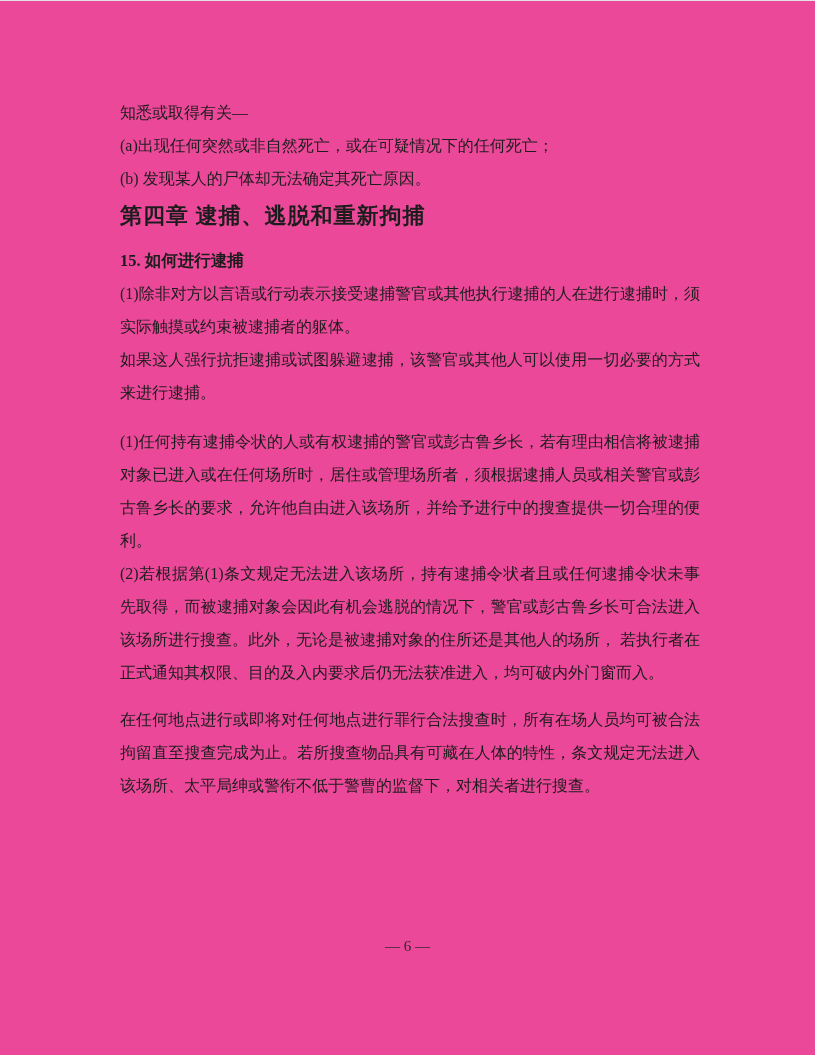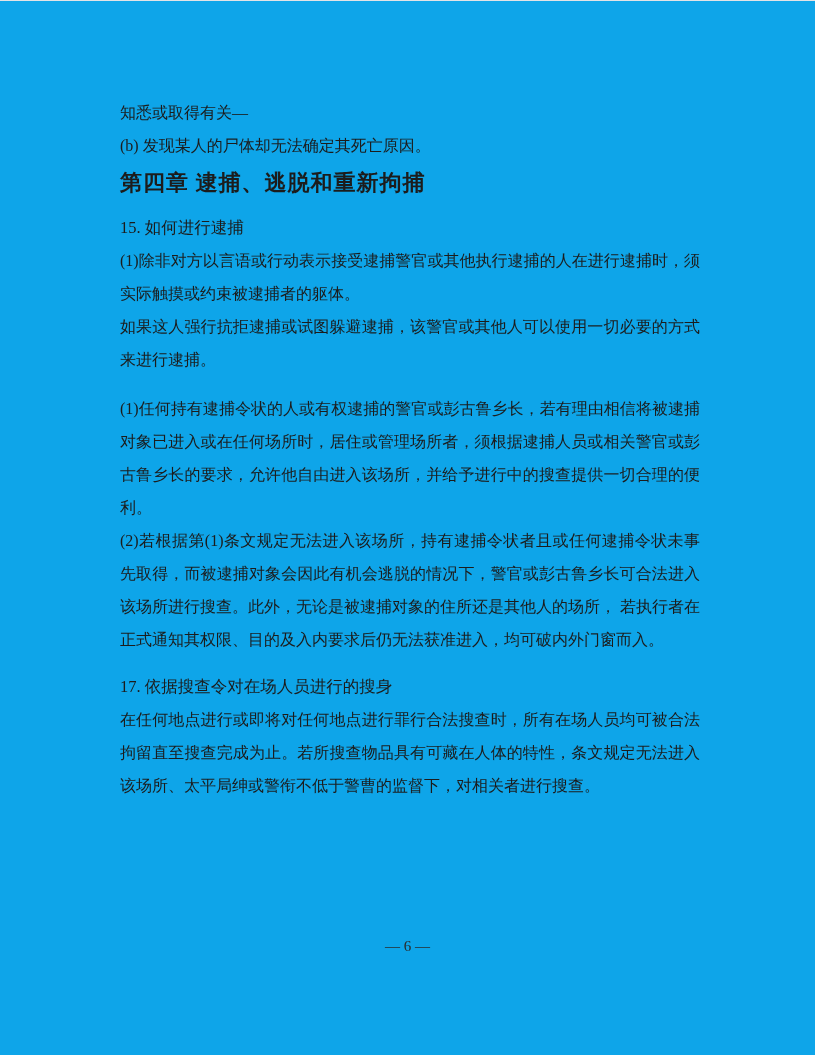--- a/index.html
+++ b/index.html
@@ -4,21 +4,21 @@
 <style>
   html, body {
     margin: 0;
     padding: 0;
     background: #ffffff;
   }
   .page {
     position: relative;
     width: 815px;
     height: 1055px;
-    background: #0ea5e9;
+    background: #ec4899;
     box-sizing: border-box;
     padding: 95px 115px 12px 120px;
     font-family: "Liberation Serif", "DejaVu Serif", serif;
     color: #1c1c1c;
     border-top: 1px solid #e3e3e6;
     overflow: hidden;
   }
   .body-text p {
     margin: 0;
     font-size: 16px;
@@ -39,21 +39,21 @@
   }
   section.law-section-16 {
     margin-top: 16px;
   }
   section.law-section-17 {
     margin-top: 14px;
   }
   h2.section-heading {
     font-size: 16.5px;
     line-height: 33px;
-    font-weight: normal;
+    font-weight: bold;
     margin: 0;
     text-align: left;
   }
   .footer {
     position: absolute;
     top: 930px;
     left: 0;
     right: 0;
     text-align: center;
     font-size: 15px;
@@ -61,36 +61,36 @@
     color: #2a2a2a;
   }
 </style>
 </head>
 <body>
 
 <main class="page">
 
   <section class="body-text">
     <p>知悉或取得有关—</p>
+    <p>(a)出现任何突然或非自然死亡，或在可疑情况下的任何死亡；</p>
     <p>(b) 发现某人的尸体却无法确定其死亡原因。</p>
   </section>
 
   <h1 class="chapter">第四章 逮捕、逃脱和重新拘捕</h1>
 
   <section class="law-section body-text">
     <h2 class="section-heading">15. 如何进行逮捕</h2>
     <p>(1)除非对方以言语或行动表示接受逮捕警官或其他执行逮捕的人在进行逮捕时，须实际触摸或约束被逮捕者的躯体。</p>
     <p>如果这人强行抗拒逮捕或试图躲避逮捕，该警官或其他人可以使用一切必要的方式来进行逮捕。</p>
   </section>
 
   <section class="law-section law-section-16 body-text">
     <p>(1)任何持有逮捕令状的人或有权逮捕的警官或彭古鲁乡长，若有理由相信将被逮捕对象已进入或在任何场所时，居住或管理场所者，须根据逮捕人员或相关警官或彭古鲁乡长的要求，允许他自由进入该场所，并给予进行中的搜查提供一切合理的便利。</p>
     <p>(2)若根据第(1)条文规定无法进入该场所，持有逮捕令状者且或任何逮捕令状未事先取得，而被逮捕对象会因此有机会逃脱的情况下，警官或彭古鲁乡长可合法进入该场所进行搜查。此外，无论是被逮捕对象的住所还是其他人的场所， 若执行者在正式通知其权限、目的及入内要求后仍无法获准进入，均可破内外门窗而入。</p>
   </section>
 
   <section class="law-section law-section-17 body-text">
-    <h2 class="section-heading">17. 依据搜查令对在场人员进行的搜身</h2>
     <p>在任何地点进行或即将对任何地点进行罪行合法搜查时，所有在场人员均可被合法拘留直至搜查完成为止。若所搜查物品具有可藏在人体的特性，条文规定无法进入该场所、太平局绅或警衔不低于警曹的监督下，对相关者进行搜查。</p>
   </section>
 
   <div class="footer">— 6 —</div>
 
 </main>
 
 </body></html>

